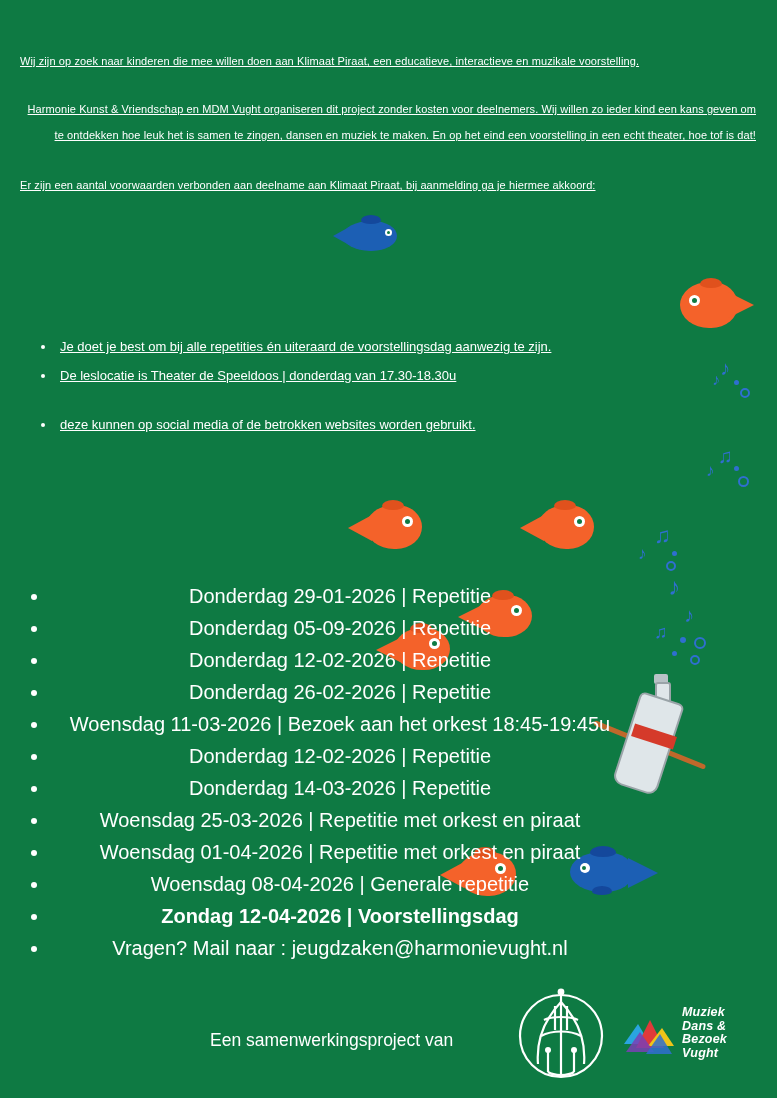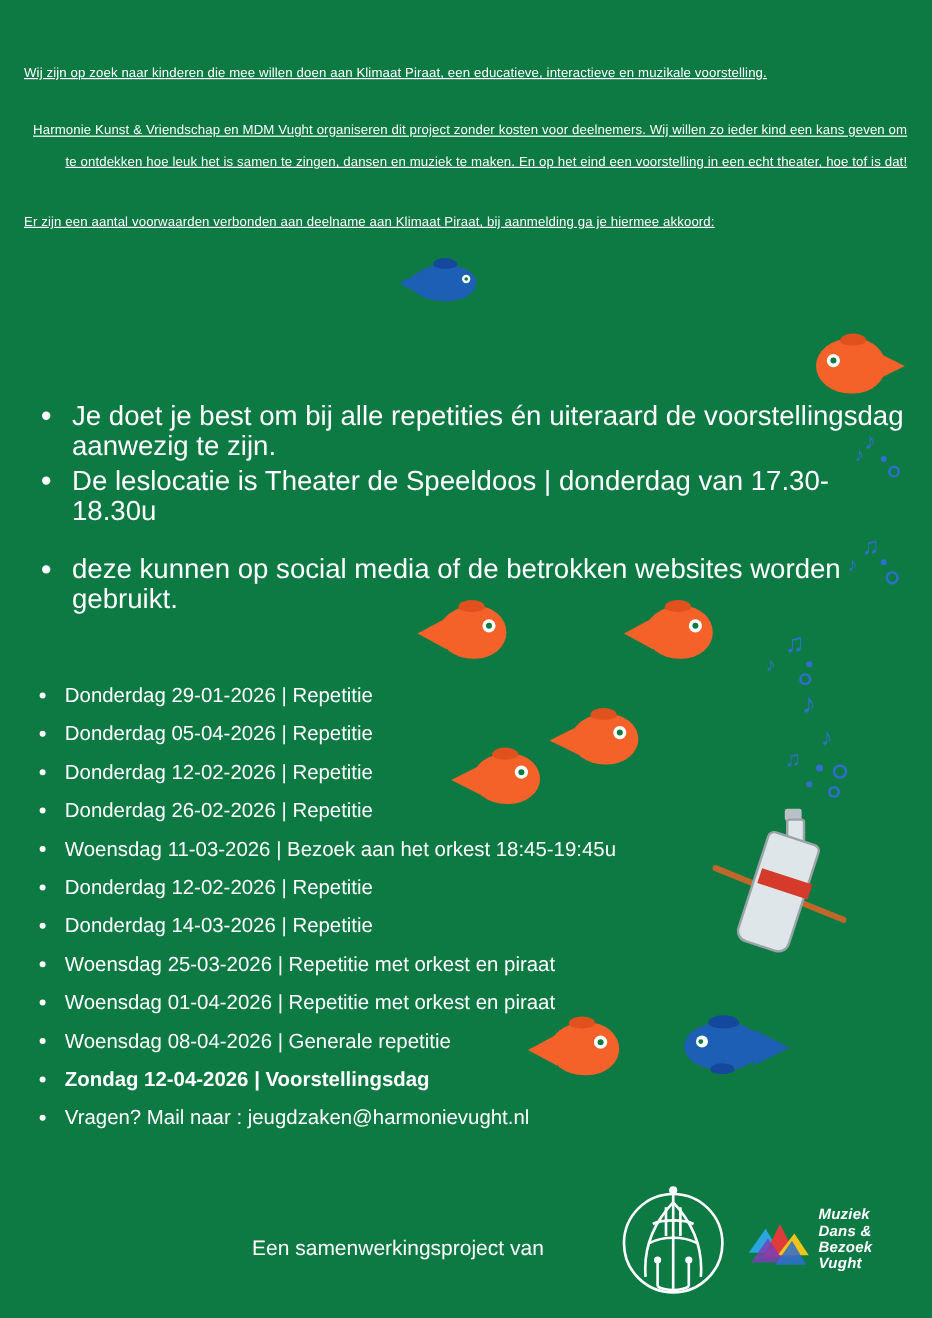--- a/index.html
+++ b/index.html
@@ -33,43 +33,45 @@
   }
   .para {
     margin: 0 0 22px 0;
   }
   .para.p2 { margin-bottom: 24px; text-align: right; }
   .conditions {
     position: absolute;
     left: 34px;
     top: 334px;
     width: 722px;
-    font-size: 23px;
+    font-size: 13px;
     line-height: 25px;
+    text-decoration: underline;
   }
   .conditions ul {
     margin: 0;
     padding: 0 0 0 22px;
     list-style: disc;
   }
   .conditions li {
     margin-bottom: 4px;
     padding-left: 4px;
   }
   .conditions li .sub {
     display: block;
     margin-top: 24px;
   }
   .schedule {
     position: absolute;
     left: 26px;
-    top: 564px;
+    top: 580px;
     width: 600px;
-    font-size: 17px;
+    font-size: 20px;
     line-height: 32px;
+    text-align: center;
   }
   .schedule ul {
     margin: 0;
     padding: 0 0 0 24px;
     list-style: disc;
   }
   .schedule li {
     padding-left: 4px;
   }
   .schedule li.highlight {
@@ -311,21 +313,21 @@
       </li>
       <li>
         <span class="sub">deze kunnen op social media of de betrokken websites worden gebruikt.</span>
       </li>
     </ul>
   </div>
 
   <div class="schedule">
     <ul>
       <li><span>Donderdag 29-01-2026 | Repetitie</span></li>
-      <li><span>Donderdag 05-04-2026 | Repetitie</span></li>
+      <li><span>Donderdag 05-09-2026 | Repetitie</span></li>
       <li><span>Donderdag 12-02-2026 | Repetitie</span></li>
       <li><span>Donderdag 26-02-2026 | Repetitie</span></li>
       <li><span>Woensdag 11-03-2026 | Bezoek aan het orkest 18:45-19:45u</span></li>
       <li><span>Donderdag 12-02-2026 | Repetitie</span></li>
       <li><span>Donderdag 14-03-2026 | Repetitie</span></li>
       <li><span>Woensdag 25-03-2026 | Repetitie met orkest en piraat</span></li>
       <li><span>Woensdag 01-04-2026 | Repetitie met orkest en piraat</span></li>
       <li><span>Woensdag 08-04-2026 | Generale repetitie</span></li>
       <li class="highlight"><span>Zondag 12-04-2026 | Voorstellingsdag</span></li>
       <li><span>Vragen? Mail naar : jeugdzaken@harmonievught.nl</span></li>

